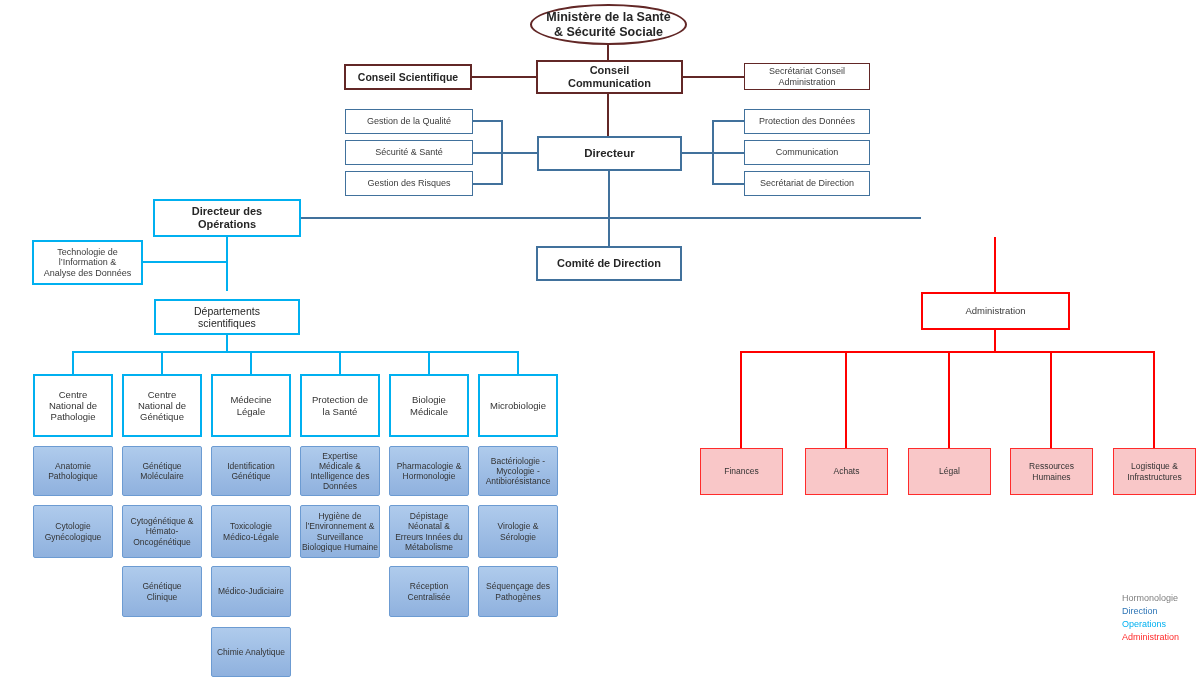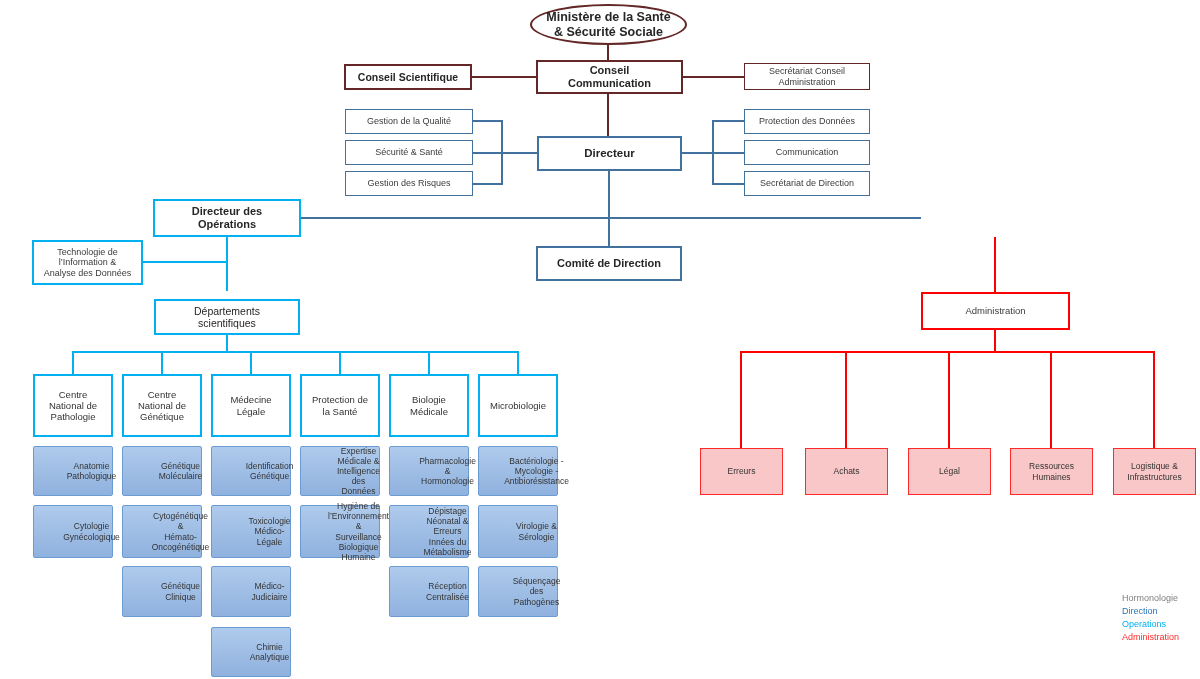--- a/index.html
+++ b/index.html
@@ -13,21 +13,21 @@
   .b-gov-thick{border:2.5px solid #622726;font-weight:bold;font-size:11px;color:#262626;}
   .b-gov-mid{border:2px solid #622726;font-weight:bold;font-size:10.5px;color:#262626;}
   .b-gov-thin{border:1.5px solid #622726;font-size:9px;}
   .b-dir-thick{border:2.5px solid #41719C;font-weight:bold;font-size:11.5px;color:#262626;}
   .b-dir-thin{border:1.5px solid #41719C;font-size:9px;}
   .b-ops-thick{border:2.5px solid #00B0F0;font-weight:bold;font-size:11px;color:#262626;}
   .b-ops-mid{border:2.5px solid #00B0F0;font-size:10.5px;color:#262626;margin-top:8px;}
   .b-ops-thin{border:2px solid #00B0F0;font-size:9px;}
   .b-dept-head{border:2px solid #00B0F0;font-size:9.5px;color:#333;}
   .cell{background:linear-gradient(180deg,#AFCBEC 0%,#8FB1DE 100%);
-    border:1px solid #6C9BD2;border-radius:2px;font-size:8.5px;color:#333;padding-left:37px;}
+    border:1px solid #6C9BD2;border-radius:2px;font-size:8.5px;color:#333;}
   .b-adm-thick{border:2.5px solid #FF0000;font-weight:bold;font-size:10.5px;color:#262626;}
   .b-adm-mid{border:2px solid #FF0000;font-size:9.5px;}
   .pink{background:#F9C7C8;border:1.5px solid #FF2B2B;font-size:8.5px;color:#333;}
   .line{position:absolute;}
   .lh{height:2px;} .lv{width:2px;}
   .maroon{background:#622726;} .steel{background:#41719C;}
   .cyan{background:#00B0F0;} .red{background:#FF0000;}
   .legend{position:absolute;left:1122px;top:592px;font-size:9px;line-height:13px;}
   .legend div{white-space:nowrap;}
   .c-gov{color:#7F7F7F;} .c-dir{color:#2E75B6;} .c-ops{color:#00B0F0;} .c-adm{color:#FF2B2B;}
@@ -153,21 +153,21 @@
   <div class="box cell" style="left:478px;top:446px;width:80px;height:50px">Bactériologie -
 Mycologie -
 Antibiorésistance</div>
   <div class="box cell" style="left:478px;top:505px;width:80px;height:53px">Virologie &amp;
 Sérologie</div>
   <div class="box cell" style="left:478px;top:566px;width:80px;height:51px">Séquençage des
 Pathogènes</div>
 
   <div class="box b-adm-mid" style="left:921px;top:292px;width:149px;height:38px">Administration</div>
 
-  <div class="box pink" style="left:700px;top:448px;width:83px;height:47px">Erreurs</div>
+  <div class="box pink" style="left:700px;top:448px;width:83px;height:47px">Finances</div>
   <div class="box pink" style="left:805px;top:448px;width:83px;height:47px">Achats</div>
   <div class="box pink" style="left:908px;top:448px;width:83px;height:47px">Légal</div>
   <div class="box pink" style="left:1010px;top:448px;width:83px;height:47px">Ressources
 Humaines</div>
   <div class="box pink" style="left:1113px;top:448px;width:83px;height:47px">Logistique &amp;
 Infrastructures</div>
 
   <div class="legend">
     <div class="c-gov">Hormonologie</div>
     <div class="c-dir">Direction</div>

